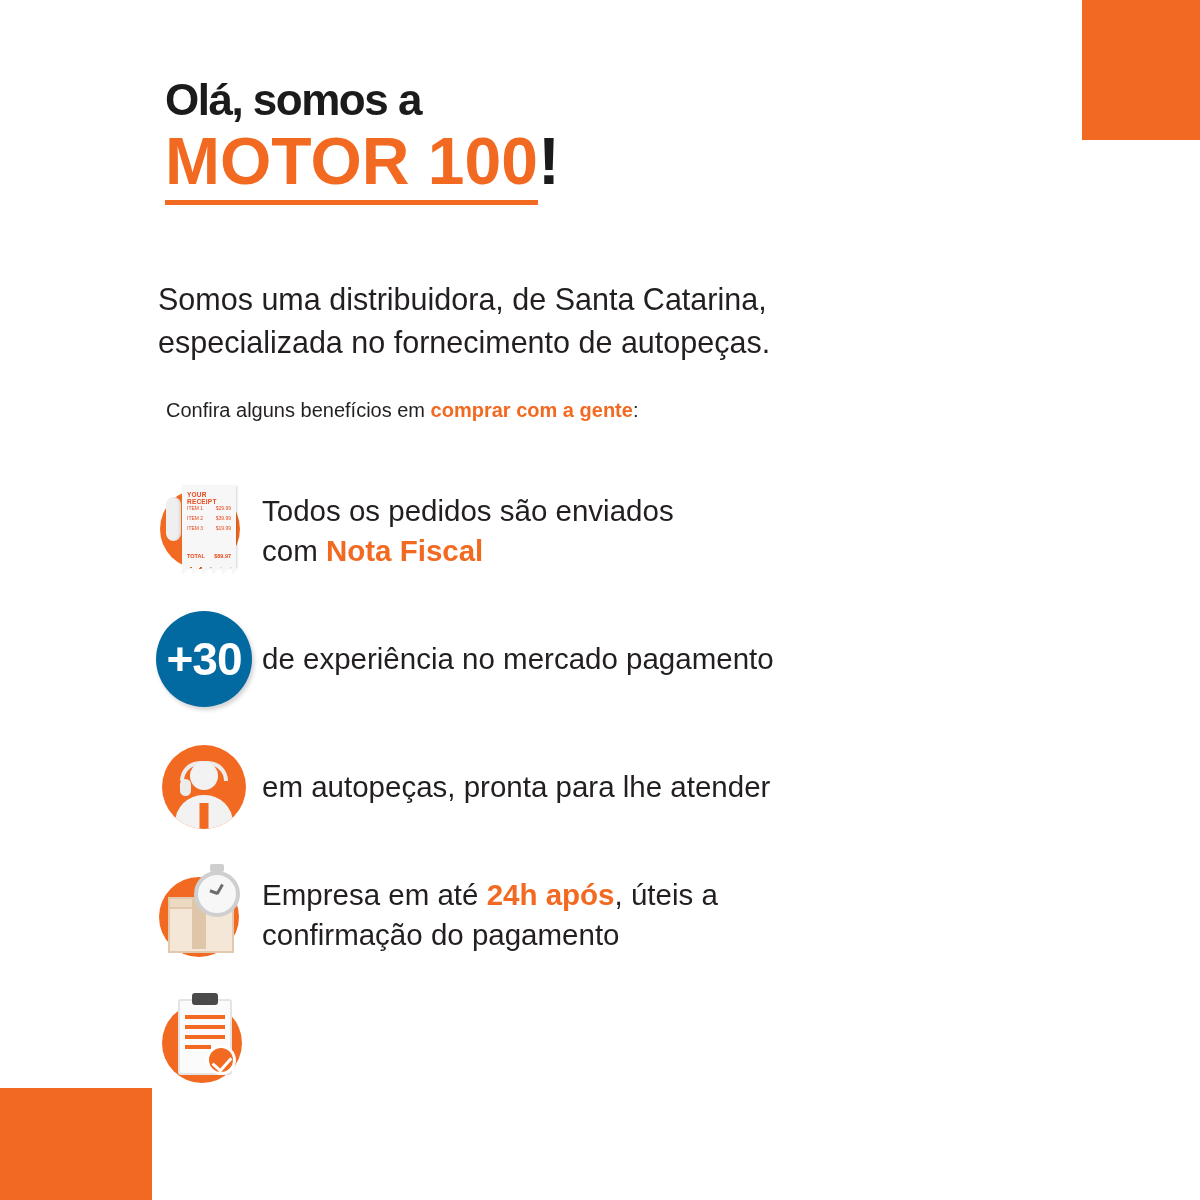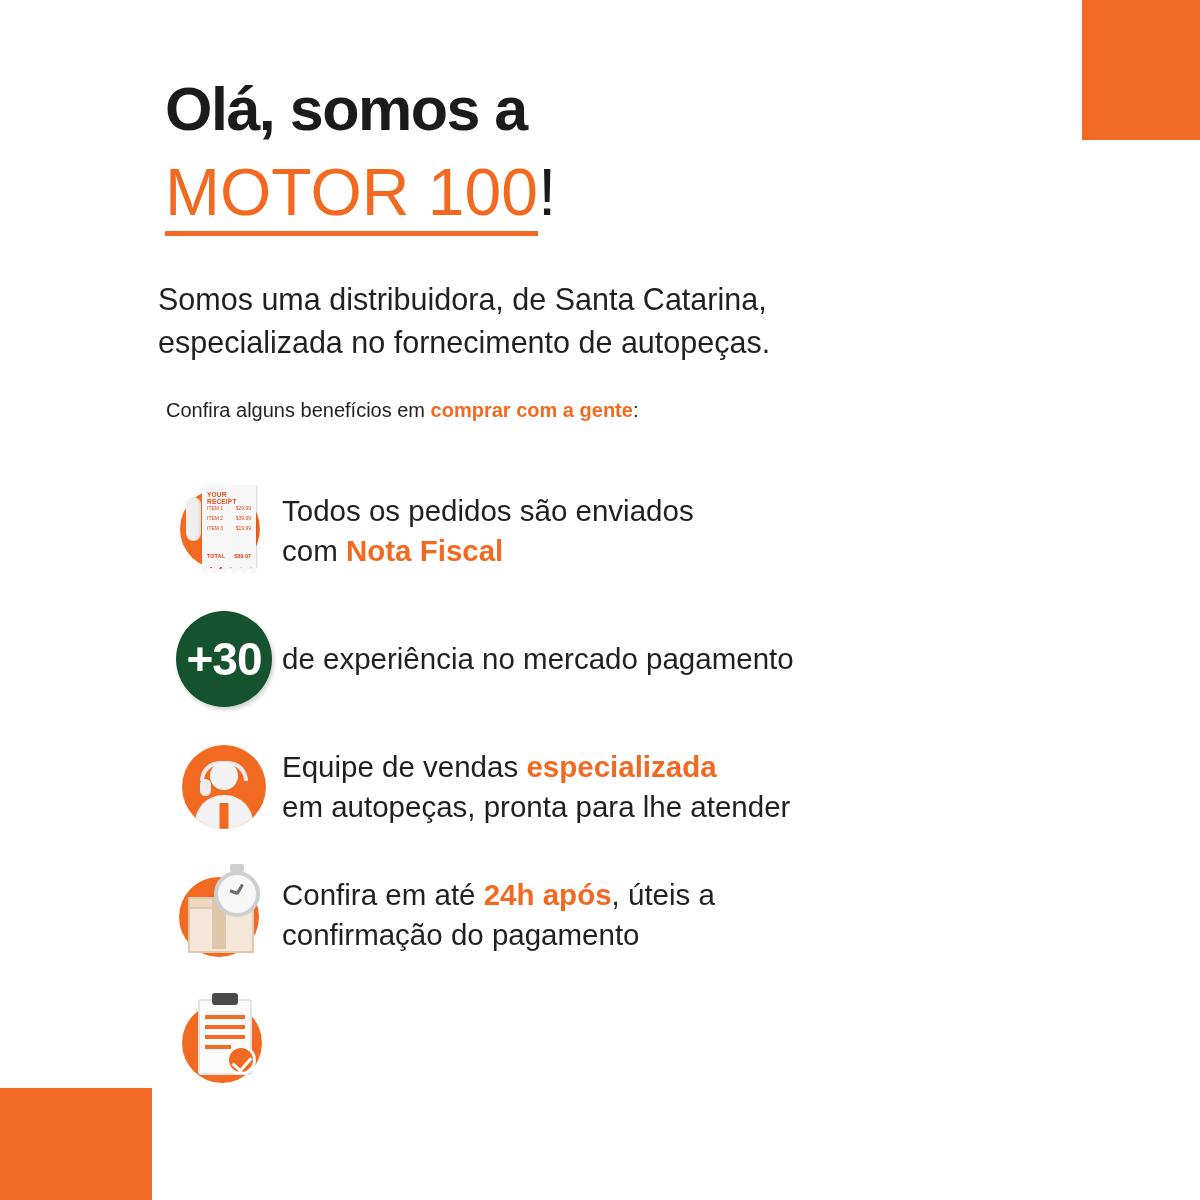--- a/index.html
+++ b/index.html
@@ -35,33 +35,33 @@
   }
 
   
   .headline {
     position: absolute;
     left: 165px;
     top: 78px;
     width: 900px;
   }
   .headline-line1 {
-    font-size: 61px;
+    font-size: 44px;
     font-weight: bold;
     letter-spacing: -1.5px;
     line-height: 1.02;
     color: #1b1b1b;
   }
   .headline-line2 {
     font-size: 66px;
-    font-weight: normal;
+    font-weight: bold;
     letter-spacing: 0px;
     line-height: 1.12;
     color: #1b1b1b;
-    margin-top: 16px;
+    margin-top: 2px;
   }
   .brand-underline {
     color: #f26a21;
     border-bottom: 5px solid #f26a21;
     padding-bottom: 2px;
   }
 
   
   .intro {
     position: absolute;
@@ -82,21 +82,21 @@
     color: #231f20;
   }
   .accent {
     color: #f26a21;
     font-weight: bold;
   }
 
   
   .benefit-list {
     position: absolute;
-    left: 172px;
+    left: 152px;
     top: 476px;
     width: 1000px;
   }
   .benefit-row {
     display: flex;
     align-items: center;
     min-height: 110px;
     margin-bottom: 18px;
   }
   .benefit-icon {
@@ -149,21 +149,21 @@
   }
   .receipt-clip {
     position: absolute; left: 12px; top: 16px;
     width: 15px; height: 44px; background: #efefef; border-radius: 8px;
     box-shadow: inset -2px 0 2px rgba(0,0,0,.08);
   }
 
   
   .badge30 {
     width: 96px; height: 96px; border-radius: 50%;
-    background: #14532d; color: #fff;
+    background: #0369a1; color: #fff;
     display: flex; align-items: center; justify-content: center;
     font-size: 46px; font-weight: bold; letter-spacing: -1px;
     box-shadow: 2px 3px 4px rgba(0,0,0,.18);
   }
 
   
   .agent-circle {
     width: 84px; height: 84px; border-radius: 50%;
     background: #f26a21; position: relative; overflow: hidden;
   }
@@ -328,40 +328,39 @@
     <div class="benefit-icon">
       <div class="agent-circle">
         <div class="agent-band"></div>
         <div class="agent-head"></div>
         <div class="agent-mic"></div>
         <div class="agent-body"></div>
         <div class="agent-tie"></div>
       </div>
     </div>
     <div class="benefit-text">
-      <div><span>Equipe de vendas </span><span class="accent">especializada</span></div>
       <div>em autopeças, pronta para lhe atender</div>
     </div>
   </div>
 
   <div class="benefit-row">
     <div class="benefit-icon">
       <div class="ship-wrap">
         <div class="ship-circle"></div>
         <div class="ship-box"></div>
         <div class="ship-box-lid"></div>
         <div class="ship-box-strip"></div>
         <div class="watch">
           <div class="watch-hand-a"></div>
           <div class="watch-hand-b"></div>
         </div>
       </div>
     </div>
     <div class="benefit-text">
-      <div><span>Confira em até </span><span class="accent">24h após</span><span>, úteis a</span></div>
+      <div><span>Empresa em até </span><span class="accent">24h após</span><span>, úteis a</span></div>
       <div>confirmação do pagamento</div>
     </div>
   </div>
 
   <div class="benefit-row">
     <div class="benefit-icon">
       <div class="clip-wrap">
         <div class="clip-circle"></div>
         <div class="clip-board"></div>
         <div class="clip-top"></div>

